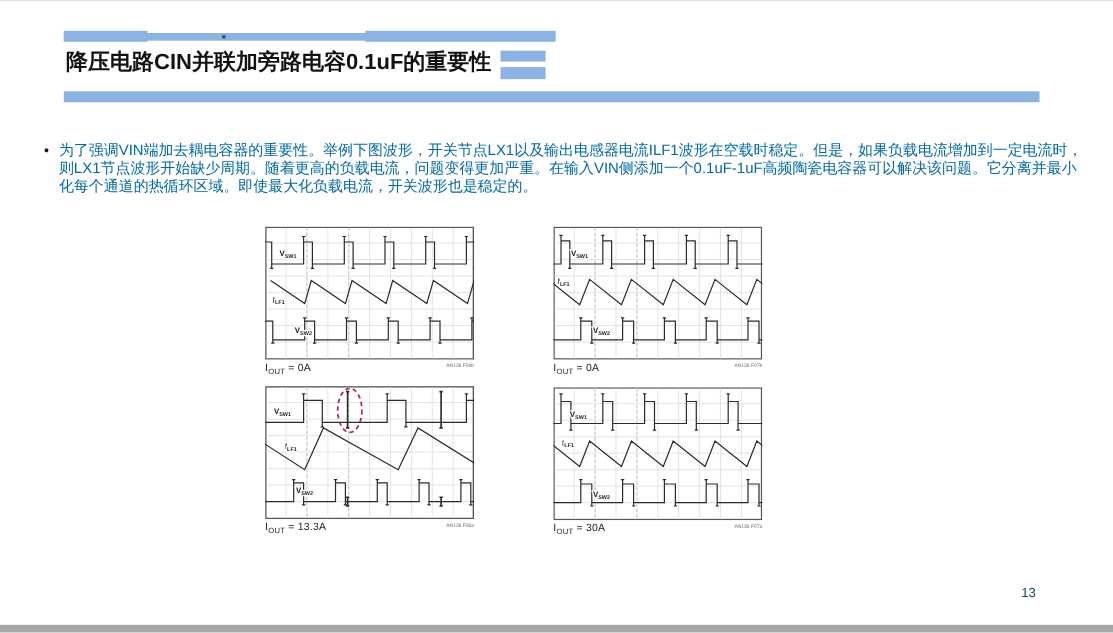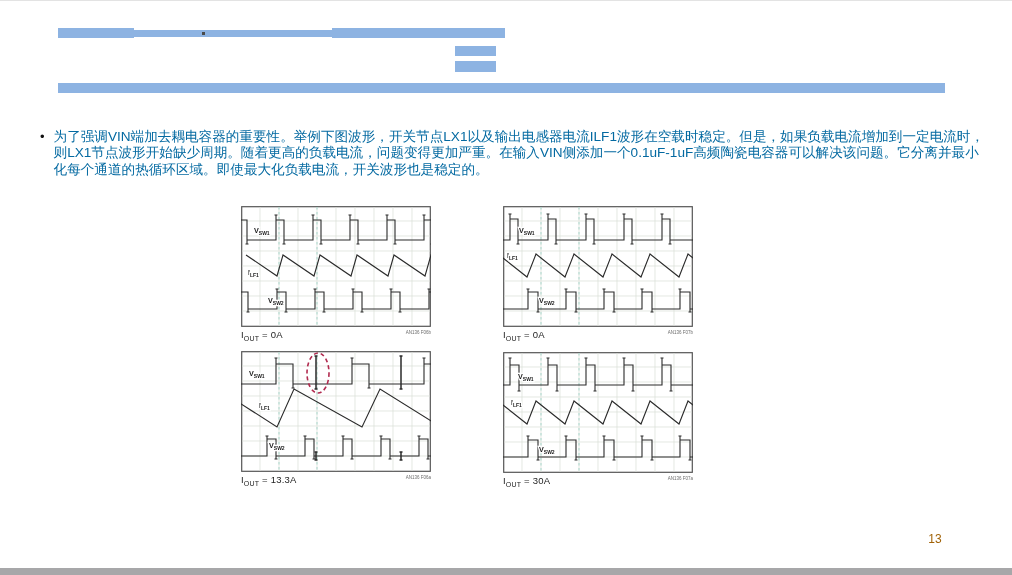--- a/index.html
+++ b/index.html
@@ -33,34 +33,35 @@
   .fig-bl{left:241px;top:350px;}
   .fig-br{left:503px;top:351px;}
   .fig .plot{width:190px;height:121px;}
   .fig svg{display:block;}
   .cap{display:flex;justify-content:space-between;align-items:flex-start;margin-top:2px;width:190px;}
   .cap-text{font-size:9.5px;color:#1d1d1d;letter-spacing:0.2px;}
   .cap-text sub{font-size:7px;}
   .figref{font-size:4.5px;color:#6d6d6d;margin-top:1px;}
 
   
-  .page-number{position:absolute;left:922px;top:531px;width:26px;text-align:center;font-size:12px;color:#a16207;z-index:3;}
+  .page-number{position:absolute;left:922px;top:531px;width:26px;text-align:center;font-size:12px;color:#0c4a6e;z-index:3;}
   .watermark{position:absolute;left:867px;top:539px;font-size:30px;line-height:34px;color:var(--wm);white-space:nowrap;z-index:4;letter-spacing:-1px;}
   .footer-bar{position:absolute;left:0;bottom:0;width:1012px;height:7px;background:var(--footer);z-index:5;}
 </style>
 </head>
 <body style="--accent: #8db3e2; --footer: #a7a7a9; --wm: #ece947;">
 
 <div class="slide">
 
   <div class="deco-top-base"></div>
   <div class="deco-top-capl"></div>
   <div class="deco-top-capr"></div>
   <div class="deco-dot"></div>
 
+  <h1 class="page-title">降压电路CIN并联加旁路电容0.1uF的重要性</h1>
   <div class="mini-bar m1"></div>
   <div class="mini-bar m2"></div>
   <div class="deco-bottom"></div>
 
   <div class="bullet-row">
     <span class="bullet-marker">•</span>
     <p class="bullet-text">为了强调VIN端加去耦电容器的重要性。举例下图波形，开关节点LX1以及输出电感器电流ILF1波形在空载时稳定。但是，如果负载电流增加到一定电流时，则LX1节点波形开始缺少周期。随着更高的负载电流，问题变得更加严重。在输入VIN侧添加一个0.1uF-1uF高频陶瓷电容器可以解决该问题。它分离并最小化每个通道的热循环区域。即使最大化负载电流，开关波形也是稳定的。</p>
   </div>
 
   <div class="fig fig-tl">

